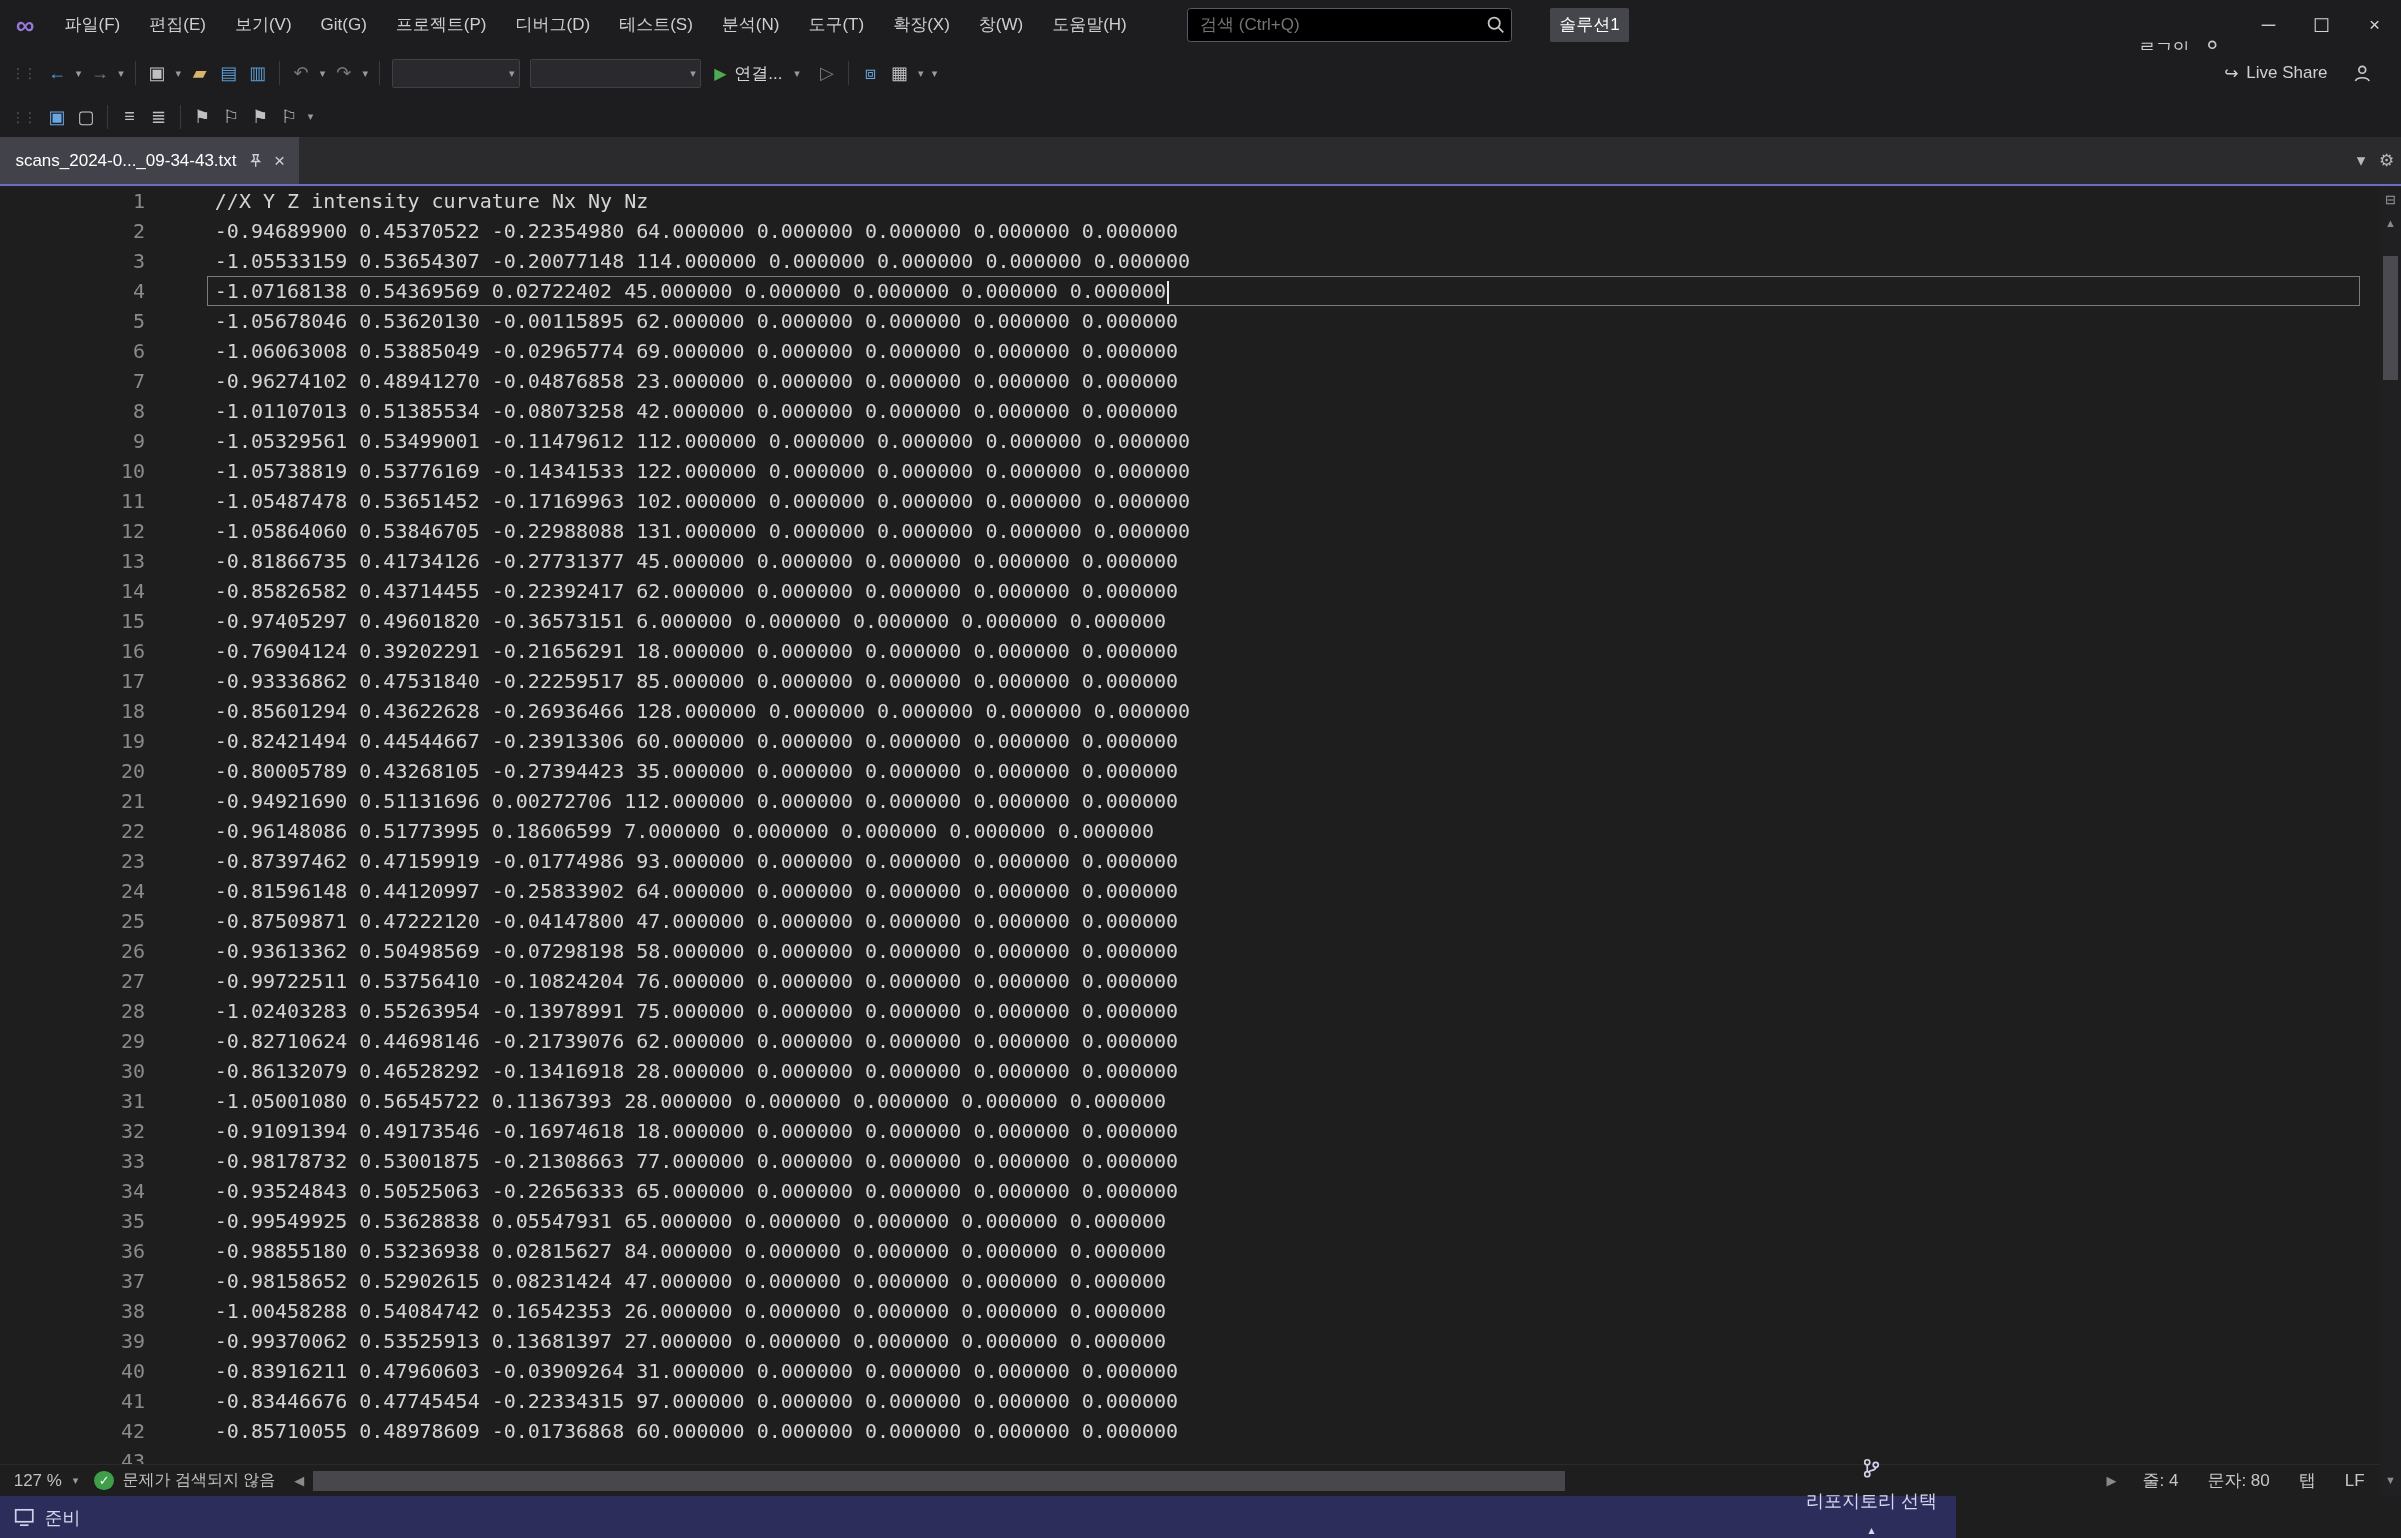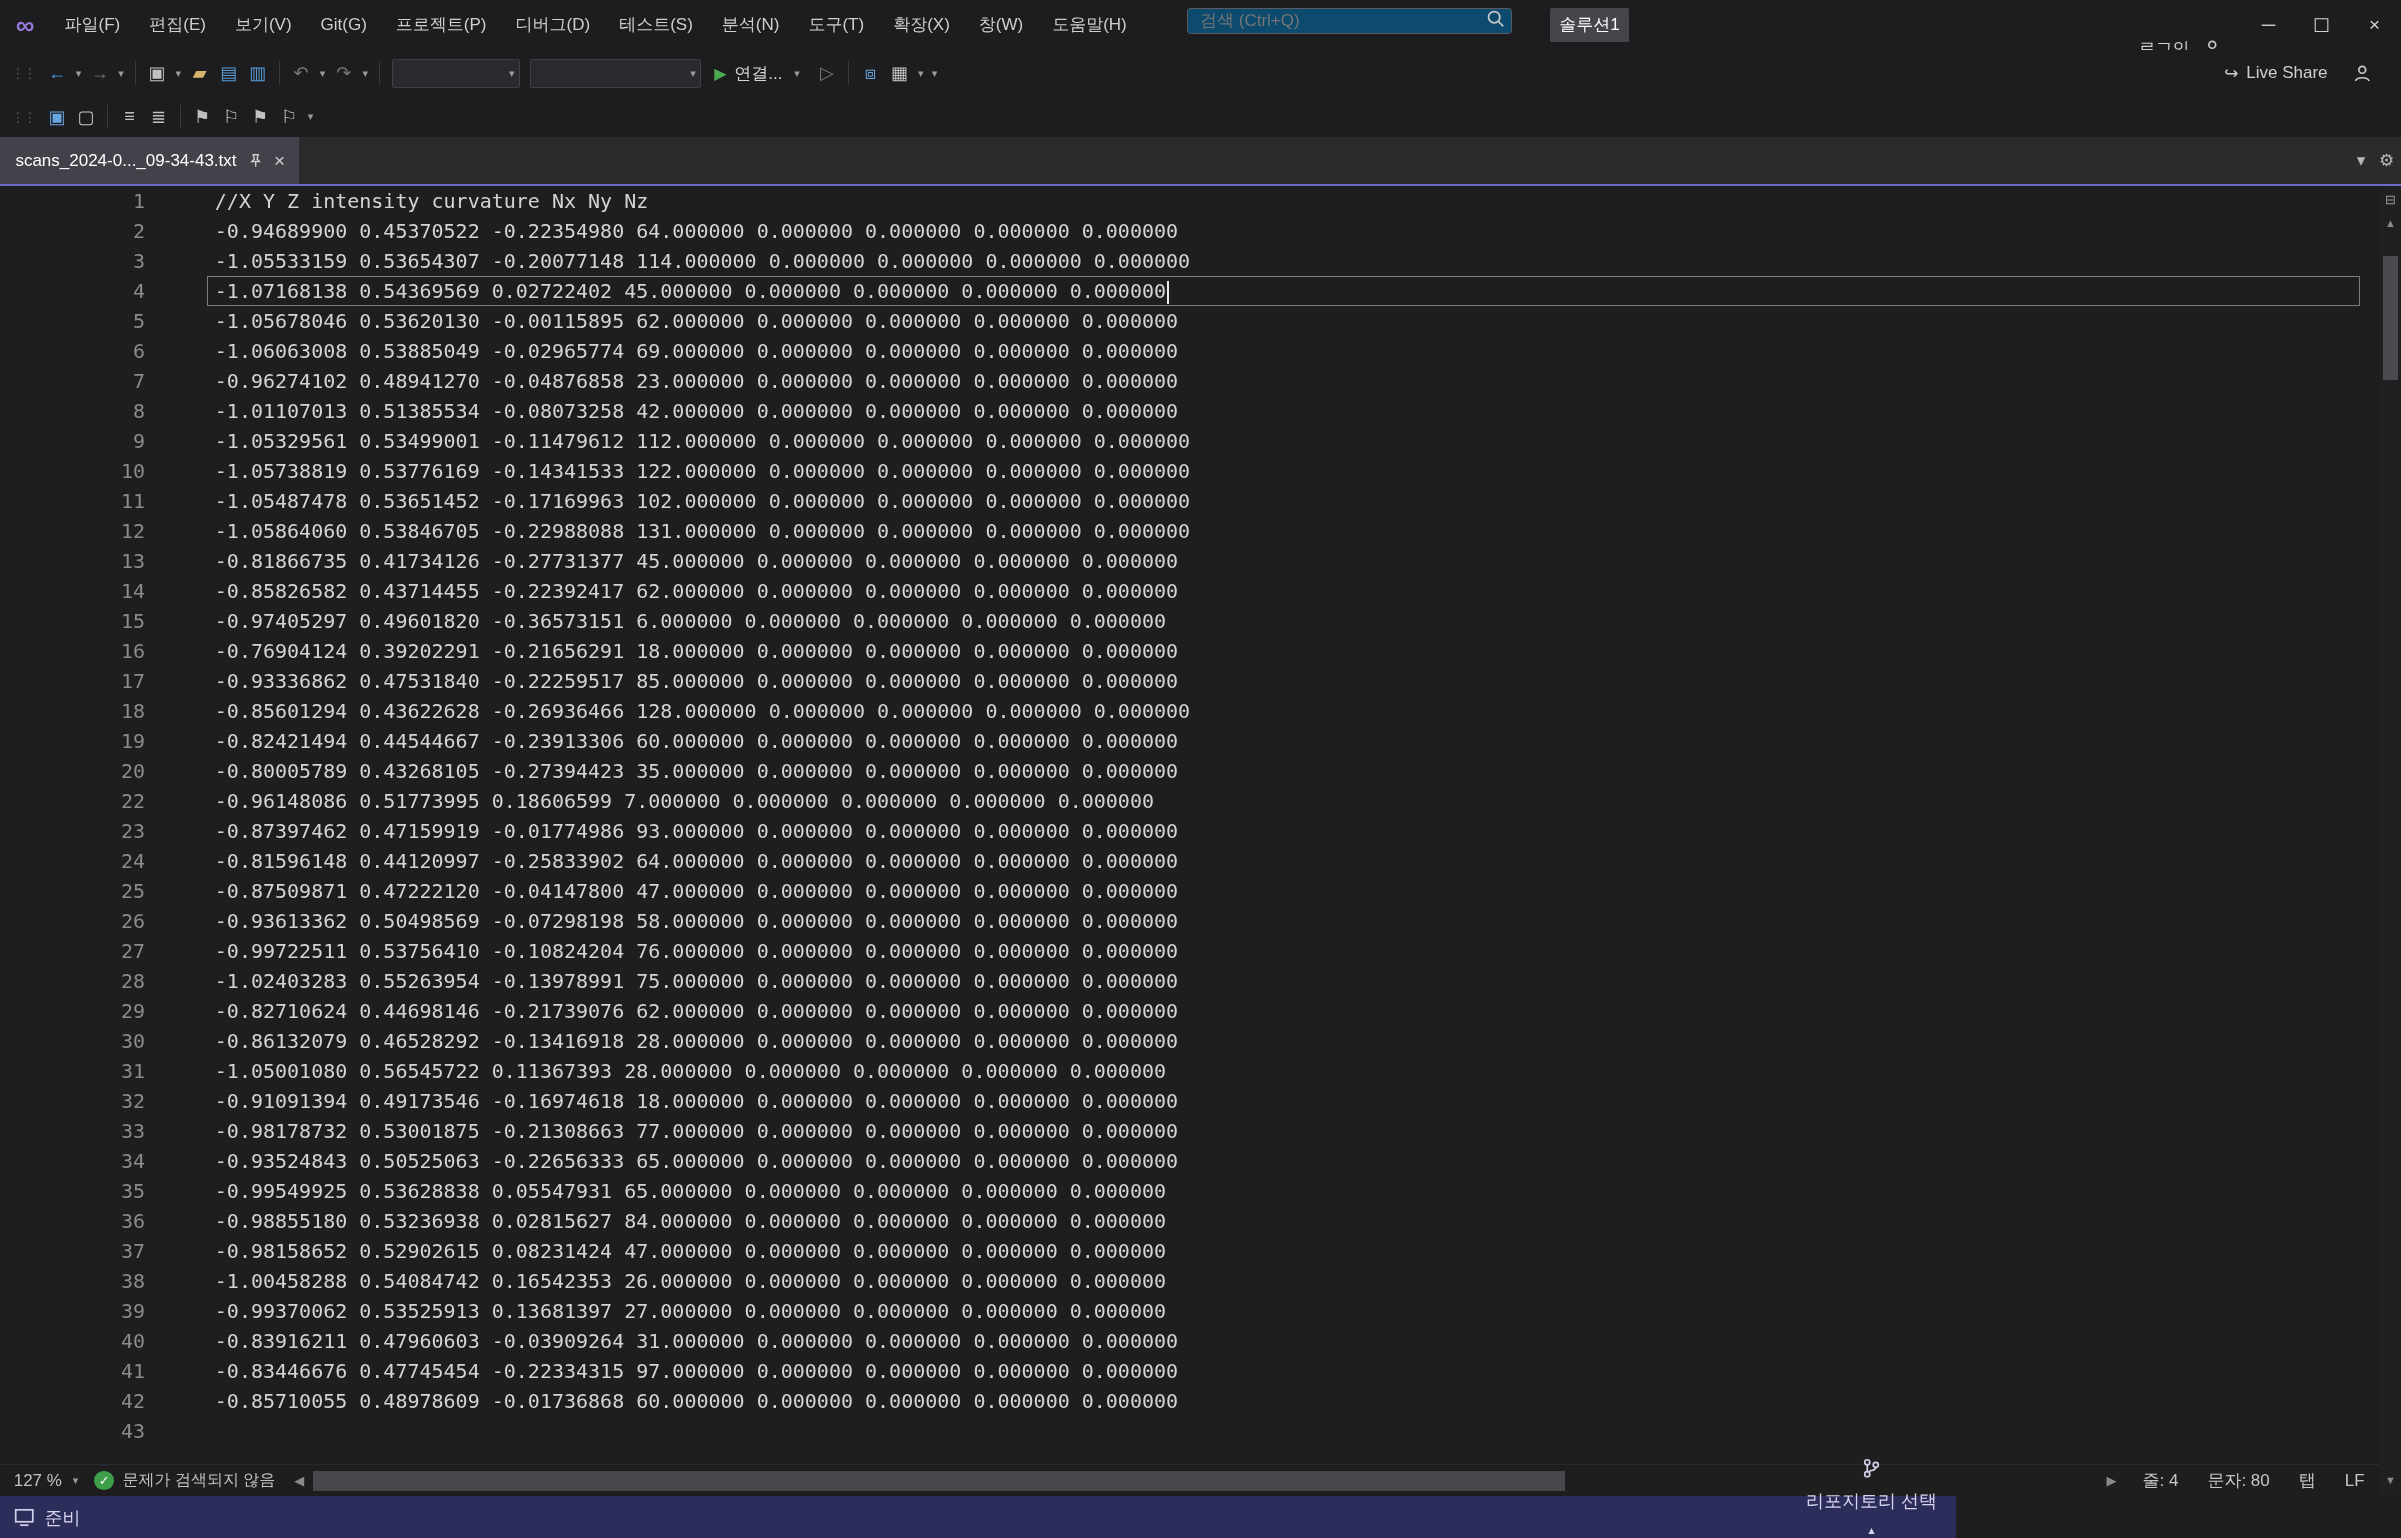--- a/index.html
+++ b/index.html
@@ -5,21 +5,21 @@
   * { margin:0; padding:0; box-sizing:border-box; }
   html,body { background:#111; }
   body { font-family:"Liberation Sans", sans-serif; }
   #app { position:relative; width:2401px; height:1539px; background:#1e1e1e; overflow:hidden; color:#cccccc; }
 
   
   .titlebar { position:absolute; left:0; top:0; width:2401px; height:50px; background:#1d1d1f; display:flex; align-items:center; }
   .vslogo { width:50px; text-align:center; font-size:26px; font-style:italic; font-weight:bold; color:#9678d8; }
   .menus { display:flex; align-items:center; height:100%; }
   .menu-item { padding:0 14.5px; font-size:17px; color:#cfcfcf; line-height:50px; cursor:default;text-align:right; }
-  .searchbox { position:absolute; left:1187px; top:7.7px; width:325px; height:26px; background:#0c4a6e; border:0.9px solid #5a5a62; border-radius:3.4px; display:flex; }
+  .searchbox { position:absolute; left:1187px; top:7.7px; width:325px; height:34px; background:#000000; border:0.9px solid #5a5a62; border-radius:3.4px; display:flex; align-items:center; }
   .searchbox input { flex:1; background:transparent; border:none; outline:none; color:#9d9d9d; font-size:17px; padding:0 12px; font-family:"Liberation Sans",sans-serif; }
   .search-ic { width:31px; display:flex; justify-content:center; }
   .solutionbtn { position:absolute; left:1550px; top:7.7px; height:34px; min-width:79px; padding:0 0; background:#45454c; color:#ffffff; font-size:17px; display:flex; align-items:center; justify-content:center; border-radius:1.7px; }
   .signin { position:absolute; right:179px; top:0; height:50px; display:flex; align-items:center; gap:12px; font-size:17px; color:#cfcfcf;margin-top:23px; }
   .winctl { position:absolute; right:0; top:0; height:50px; display:flex; }
   .winbtn { width:53px; height:50px; display:flex; align-items:center; justify-content:center; font-size:19px; color:#d2d2d2; }
 
   
   .toolbar1 { position:absolute; left:0; top:50px; width:2401px; height:46px; background:#1d1d1f; display:flex; align-items:center; padding-left:8.5px; }
   .toolbar2 { position:absolute; left:0; top:96px; width:2401px; height:41px; background:#1d1d1f; display:flex; align-items:center; padding-left:8.5px; }
@@ -310,20 +310,25 @@
         <div class="ln">19</div>
         <div class="edgap"></div>
         <div class="code"><span>-0.82421494 0.44544667 -0.23913306 60.000000 0.000000 0.000000 0.000000 0.000000</span></div>
       </div>
       <div class="ed-row">
         <div class="ln">20</div>
         <div class="edgap"></div>
         <div class="code"><span>-0.80005789 0.43268105 -0.27394423 35.000000 0.000000 0.000000 0.000000 0.000000</span></div>
       </div>
       <div class="ed-row">
+        <div class="ln">21</div>
+        <div class="edgap"></div>
+        <div class="code"><span>-0.94921690 0.51131696 0.00272706 112.000000 0.000000 0.000000 0.000000 0.000000</span></div>
+      </div>
+      <div class="ed-row">
         <div class="ln">22</div>
         <div class="edgap"></div>
         <div class="code"><span>-0.96148086 0.51773995 0.18606599 7.000000 0.000000 0.000000 0.000000 0.000000</span></div>
       </div>
       <div class="ed-row">
         <div class="ln">23</div>
         <div class="edgap"></div>
         <div class="code"><span>-0.87397462 0.47159919 -0.01774986 93.000000 0.000000 0.000000 0.000000 0.000000</span></div>
       </div>
       <div class="ed-row">

